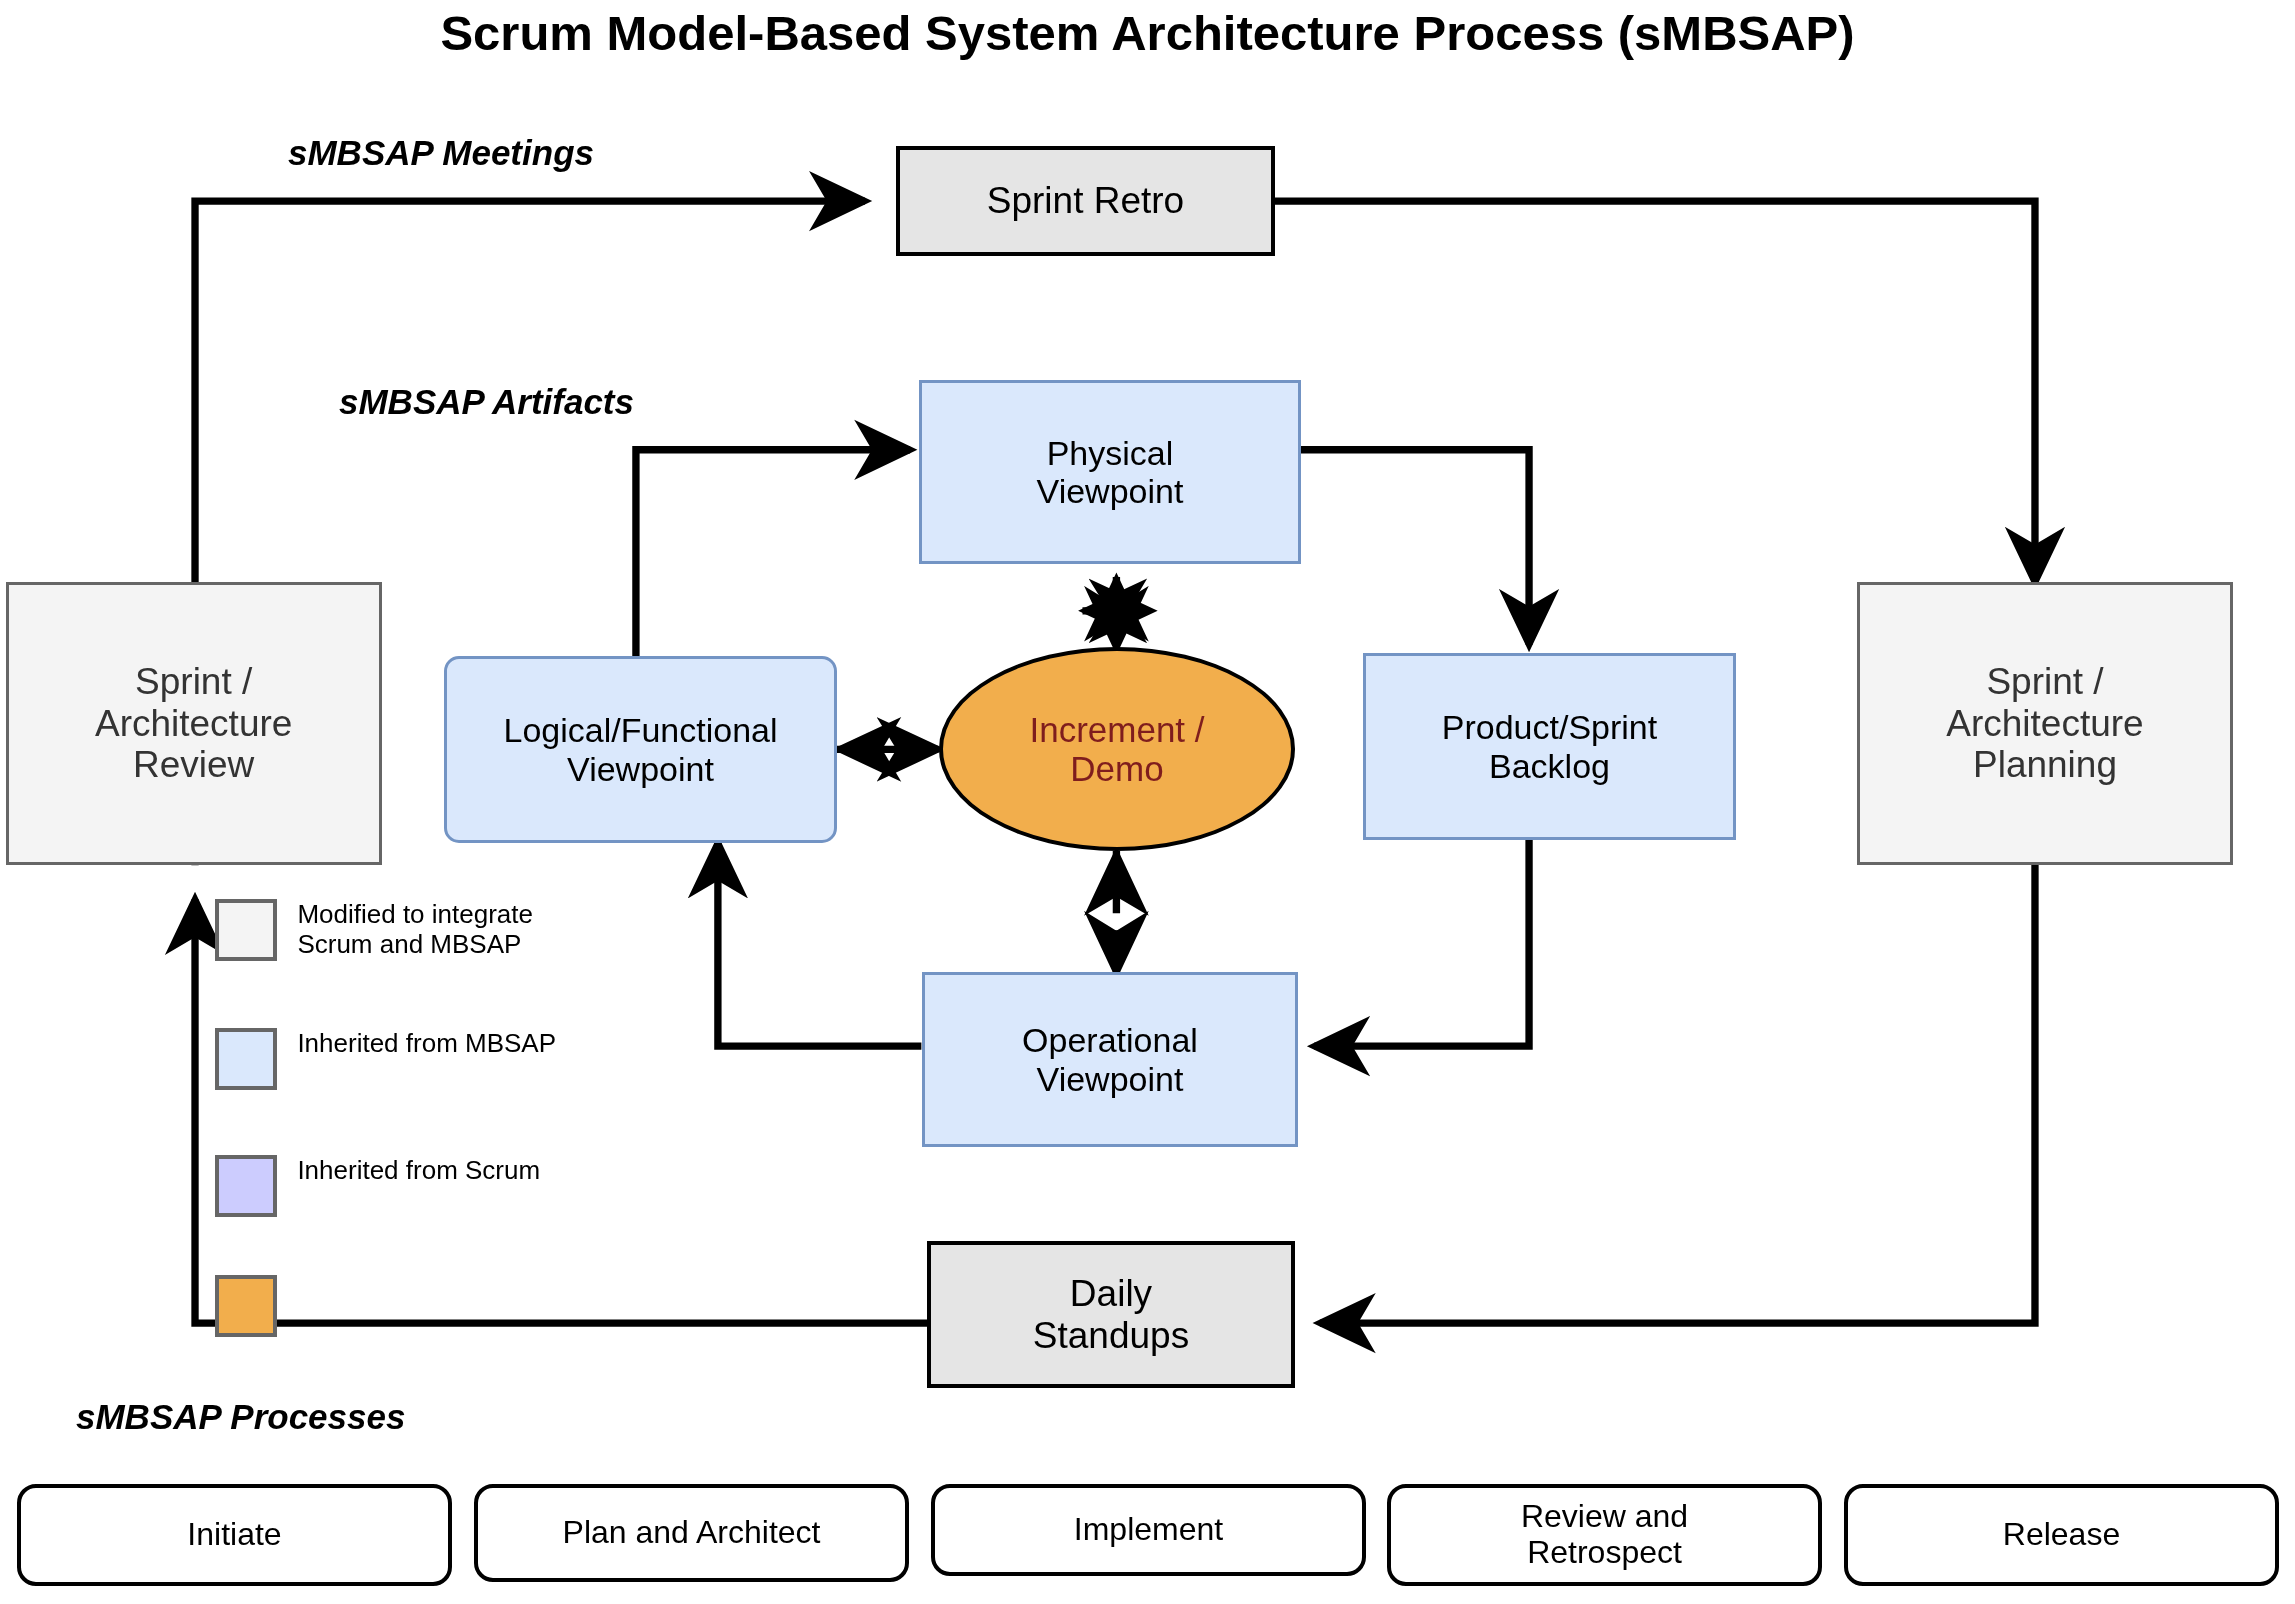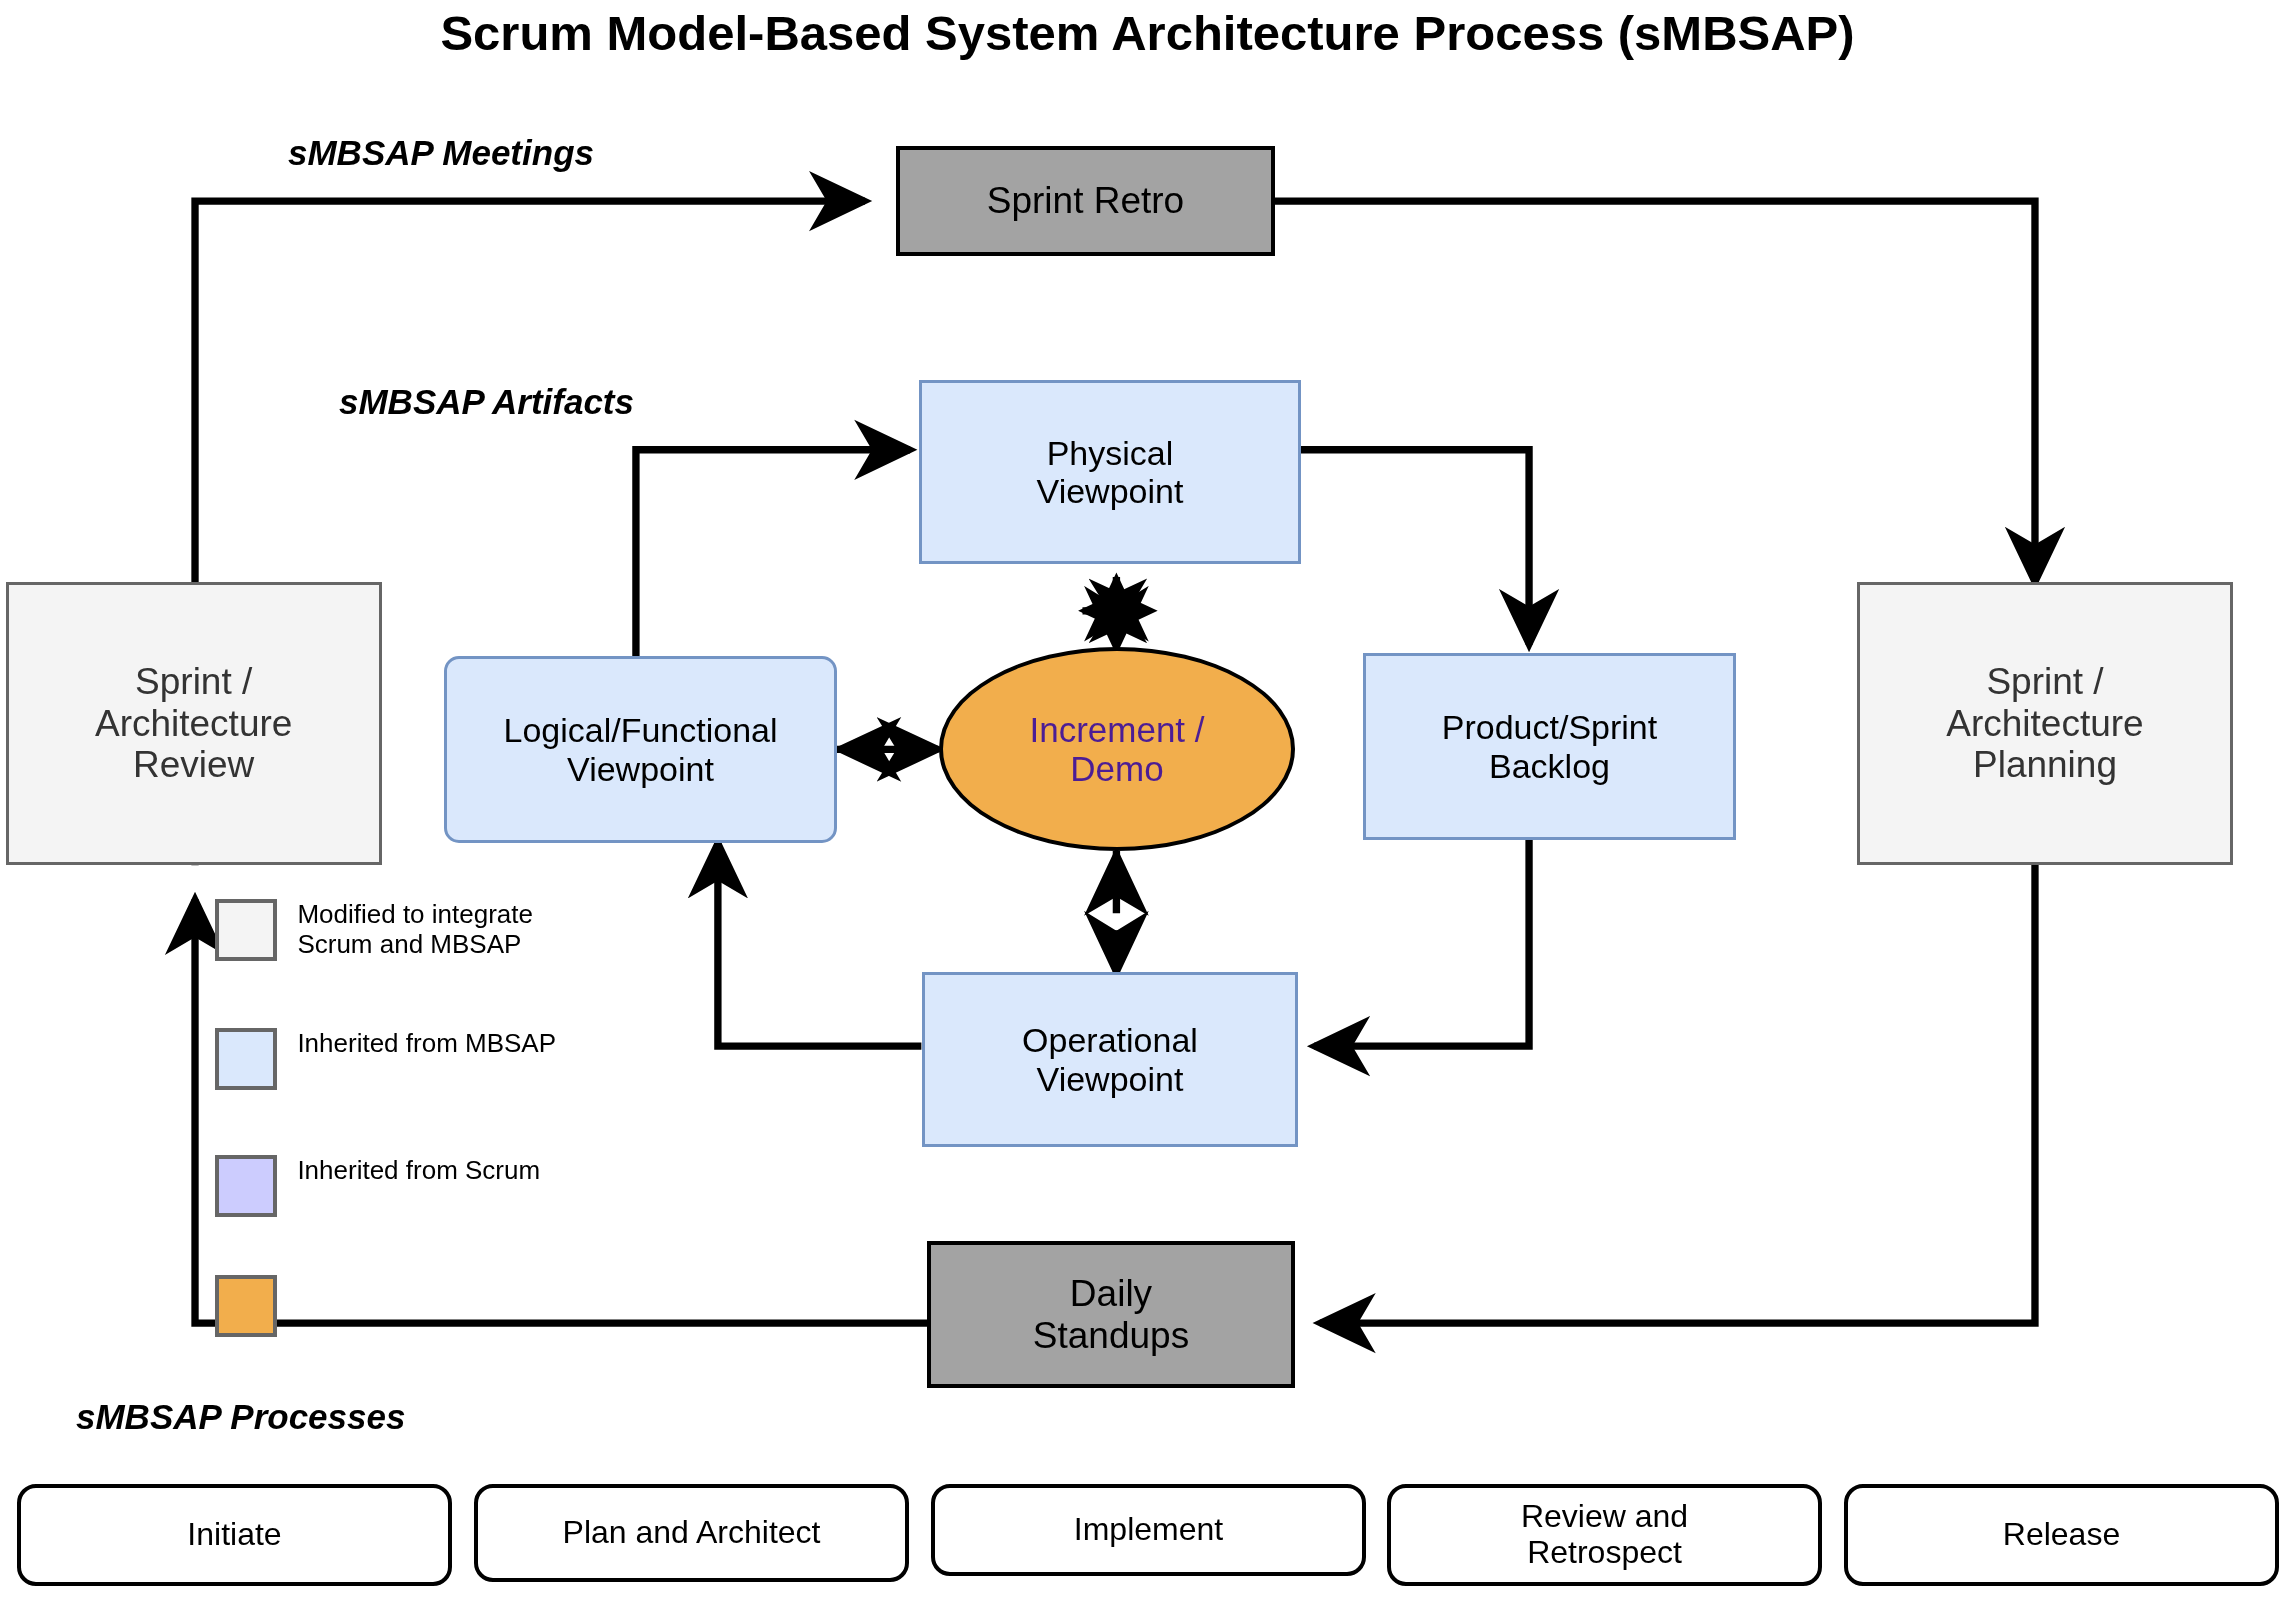--- a/index.html
+++ b/index.html
@@ -10,22 +10,22 @@
   .title{position:absolute;left:0;top:4.5px;width:2295px;text-align:center;
          font-size:49px;font-weight:bold;color:#000;letter-spacing:0px;}
 
   .sect{position:absolute;font-size:35px;font-weight:bold;font-style:italic;color:#000;white-space:nowrap;}
 
   .node{position:absolute;box-sizing:border-box;display:flex;align-items:center;
         justify-content:center;text-align:center;line-height:1.12;}
 
   .n-gray{background:#f4f4f4;border:3.4px solid #666666;color:#333333;font-size:37px;}
   .n-blue{background:#dae8fc;border:3.4px solid #7394c4;color:#000;font-size:34px;}
-  .n-purple{background:#a3a3a3;border:4px solid #000;color:#000;font-size:37px;text-align:center;}
-  .n-orange{background:#f2ae4c;border:4px solid #000;color:#4c1d95;font-size:35px;
+  .n-purple{background:#e5e5e5;border:4px solid #000;color:#000;font-size:37px;text-align:center;}
+  .n-orange{background:#f2ae4c;border:4px solid #000;color:#7f1d1d;font-size:35px;
             border-radius:50%;}
   .n-proc{background:#ffffff;border:4px solid #000;border-radius:19px;color:#000;font-size:32px;}
 
   .legend{position:absolute;left:215px;top:899px;width:565px;}
   .lg-row{position:absolute;display:flex;align-items:flex-start;}
   .lg-sw{width:62px;height:62px;border:4px solid #666666;box-sizing:border-box;flex:0 0 auto;}
   .lg-tx{margin-left:20.4px;font-size:26px;color:#000;line-height:1.15;white-space:pre-line;padding-top:1.1px;}
 
   .roles{position:absolute;left:1600px;top:950px;}
   .roles-h{font-size:33px;font-weight:bold;font-style:italic;color:#000;margin-bottom:2.3px;white-space:nowrap;}

